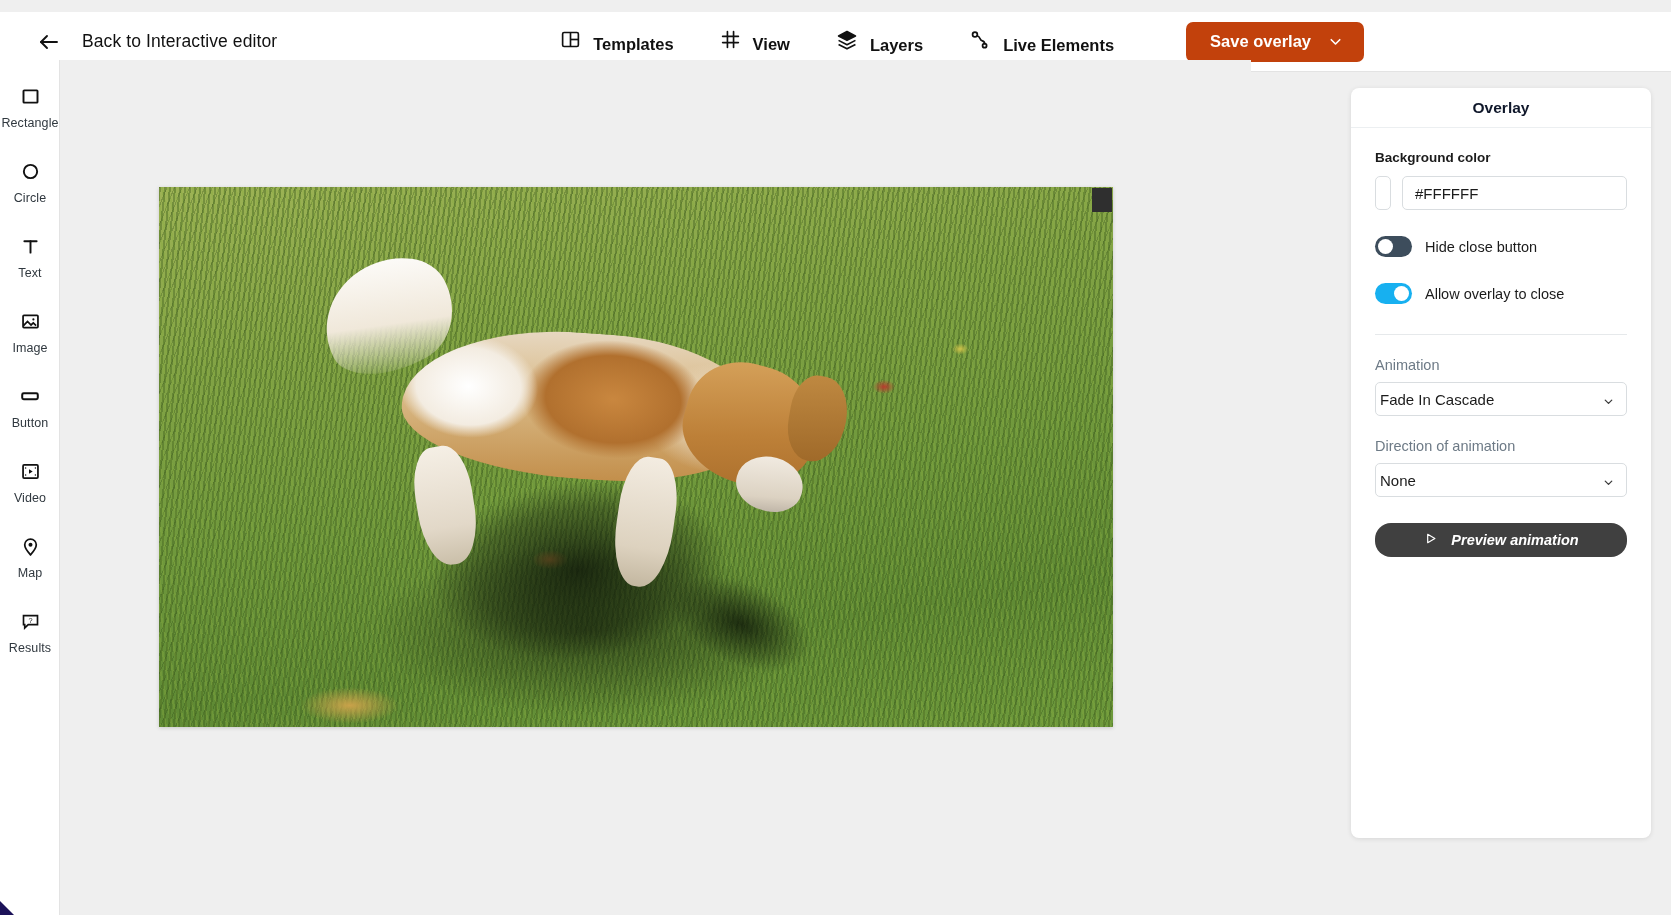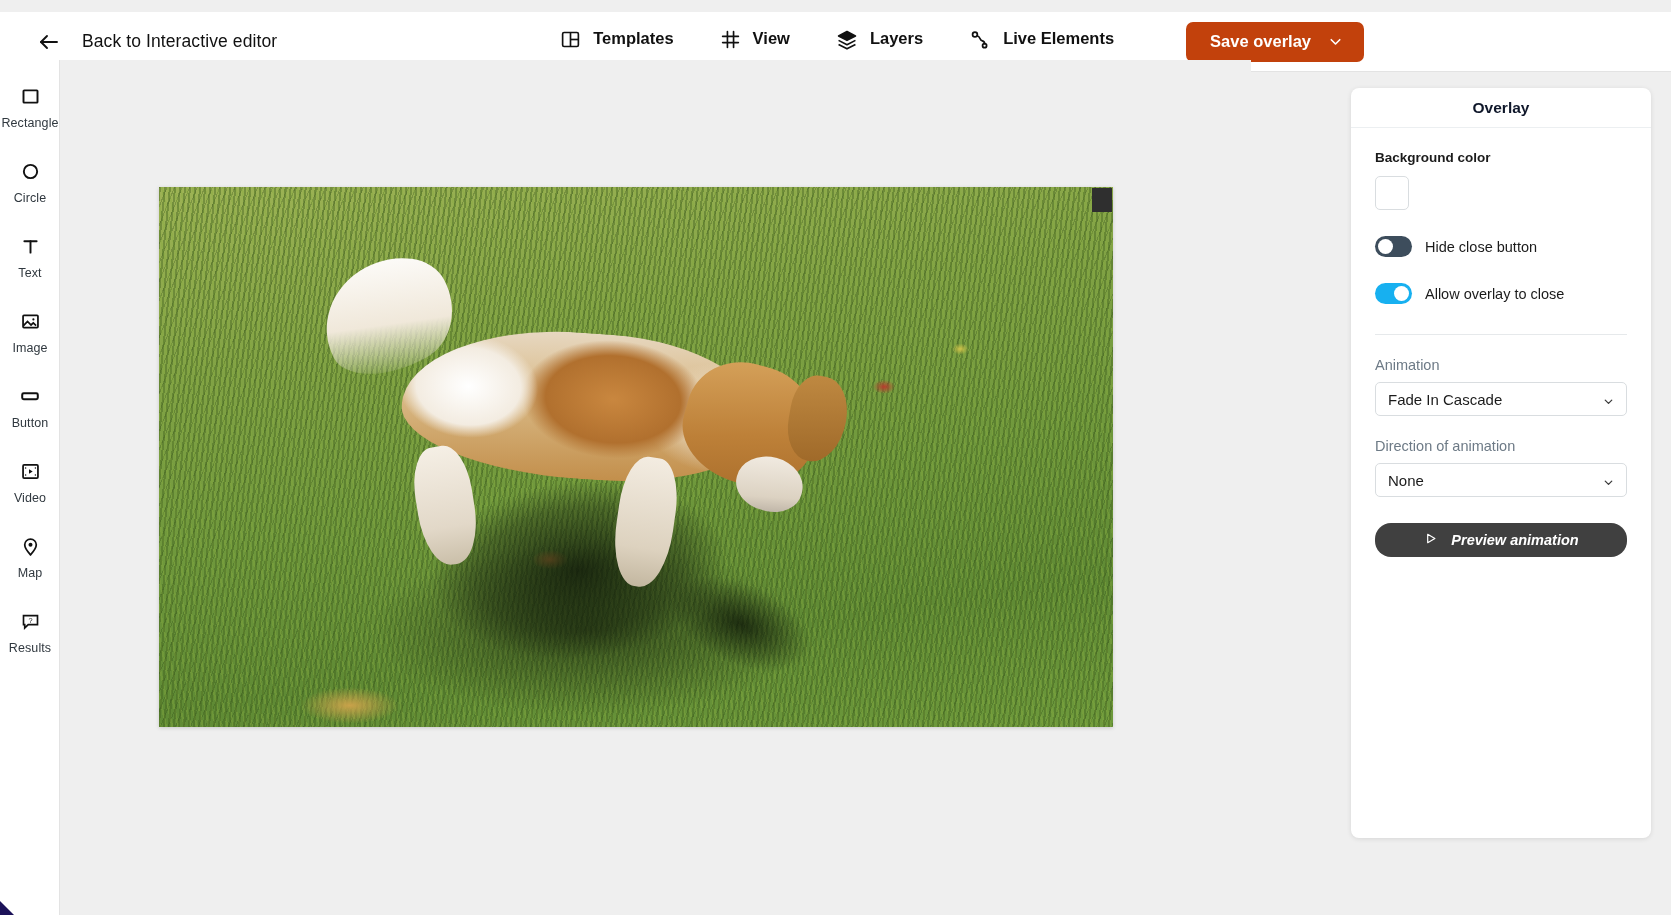--- a/index.html
+++ b/index.html
@@ -21,21 +21,21 @@
     margin-left: 36px; width: 26px; height: 26px;
     display: flex; align-items: center; justify-content: center;
     cursor: pointer;
   }
   .back-label {
     margin-left: 20px; font-size: 17.5px; color: #111111; letter-spacing: 0.1px;
     white-space: nowrap;
   }
   .topnav { display: flex; align-items: center; margin-left: 283px; }
   .topnav-item {
-    display: flex; align-items: flex-start; gap: 12px;
+    display: flex; align-items: flex-end; gap: 12px;
     margin-right: 46px; cursor: pointer; white-space: nowrap;
   }
   .topnav-item .nav-label { font-size: 16.5px; font-weight: 700; color: #111111; }
 
   .zoomgroup { display: flex; align-items: center; margin-left: 46px; }
   .icon-btn {
     width: 32px; height: 32px; display: flex; align-items: center;
     justify-content: center; cursor: pointer;
   }
   .zoom-pct {
@@ -205,21 +205,21 @@
   .switch.on  .knob { right: 3px; }
   .toggle-text { font-size: 14.5px; color: #1b1b1b; }
 
   .divider { height: 1px; background: #e6e9eb; margin: 30px 0 0 0; }
   .sub-label {
     font-size: 14.5px; color: #6d7a86; margin: 22px 0 9px 0;
   }
   .select-box {
     position: relative; height: 34px; border: 1px solid #d9dde0;
     border-radius: 5px; background: #ffffff; display: flex; align-items: center;
-    padding: 0 12px; cursor: pointer;
+    padding: 0 4px; cursor: pointer;
   }
   .select-value { font-size: 15px; color: #1b1b1b; }
   .select-caret { position: absolute; right: 11px; top: 11px; }
   .preview-btn {
     margin-top: 26px; height: 34px; background: #404040; border-radius: 16px;
     display: flex; align-items: center; justify-content: center; gap: 13px;
     cursor: pointer;
     font-style: italic;
   }
   .preview-label { color: #ffffff; font-size: 14.5px; font-weight: 700; }
@@ -407,20 +407,21 @@
     <div class="panel-head">
       <div class="panel-title">Overlay</div>
     </div>
 
     <div class="panel-body">
 
       <div class="field-label">Background color</div>
 
       <div class="color-row">
         <div class="swatch"></div>
+        <input class="hex-input" type="text" value="#FFFFFF" style="">
       </div>
 
       <div class="toggle-row">
         <div class="switch off">
           <div class="knob"></div>
         </div>
         <div class="toggle-text">Hide close button</div>
       </div>
 
       <div class="toggle-row">

